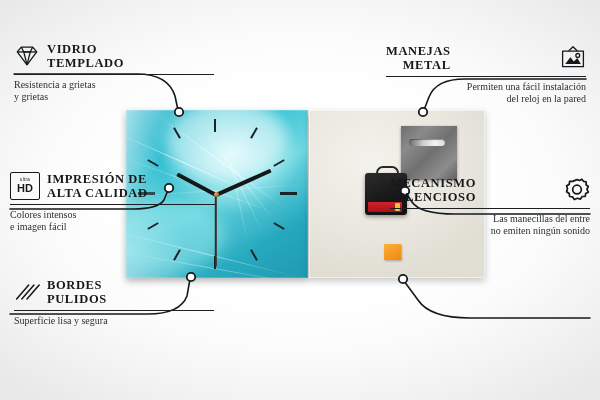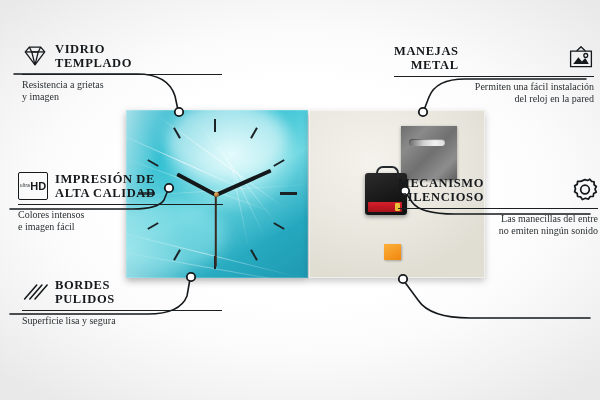--- a/index.html
+++ b/index.html
@@ -68,41 +68,41 @@
     background:linear-gradient(180deg,#d6202b,#a8121b);border-radius:1px;
   }
   #battery-tip{position:absolute;right:2px;top:1px;width:5px;height:8px;background:#e9c23a;border-radius:1px;}
   #spacer-foam{
     position:absolute;left:75px;top:134px;width:17px;height:16px;
     background:linear-gradient(150deg,#fbb03b,#f1870f);
     box-shadow:1px 1px 2px rgba(0,0,0,.28);
   }
 
   
-  .callout{position:absolute;width:210px;margin-left:8px;}
+  .callout{position:absolute;width:210px;}
   .callout .head{display:flex;align-items:center;gap:7px;}
   .callout .title{
     font-size:12.5px;line-height:14px;letter-spacing:.6px;
     color:#15191c;font-variant:small-caps;text-transform:uppercase;font-weight:700;
   }
   .callout .rule{height:1px;background:#1b1f22;margin:4px 0 4px;}
   .callout .desc{font-size:10px;line-height:11.5px;color:#2b3033;}
 
   .left .head{justify-content:flex-start;}
   .left .title{text-align:left;}
   .left .desc{text-align:left;}
   .right .head{justify-content:space-between;}
   .right .title{text-align:right;}
   .right .desc{text-align:right;}
 
   .ico{flex:0 0 auto;width:26px;height:26px;display:block;}
 
   .hd-badge{
     flex:0 0 auto;width:28px;height:26px;border:1.4px solid #15191c;border-radius:2px;
-    display:flex;align-items:center;justify-content:center;line-height:1;
+    display:flex;flex-direction:column;align-items:center;justify-content:center;line-height:1;
   }
   .hd-badge .u{font-size:4.5px;letter-spacing:.3px;color:#15191c;font-family:"Liberation Sans",sans-serif;}
   .hd-badge .h{font-size:11px;font-weight:700;color:#15191c;font-family:"Liberation Sans",sans-serif;}
 
   
   #wires{position:absolute;left:0;top:0;width:600px;height:400px;pointer-events:none;}
 </style>
 </head>
 <body>
 
@@ -183,21 +183,21 @@
           <path d="M12,9 L20,9"></path>
         </g>
       </svg>
       <div>
         <div class="title">VIDRIO</div>
         <div class="title">TEMPLADO</div>
       </div>
     </div>
     <div class="rule"></div>
     <div class="desc">Resistencia a grietas</div>
-    <div class="desc">y imagen</div>
+    <div class="desc">y grietas</div>
   </div>
 
   <div class="callout left" style="left:10px;top:172px;width:205px;">
     <div class="head">
       <div class="hd-badge">
         <span class="u">ultra</span>
         <span class="h">HD</span>
       </div>
       <div>
         <div class="title">IMPRESIÓN DE</div>

